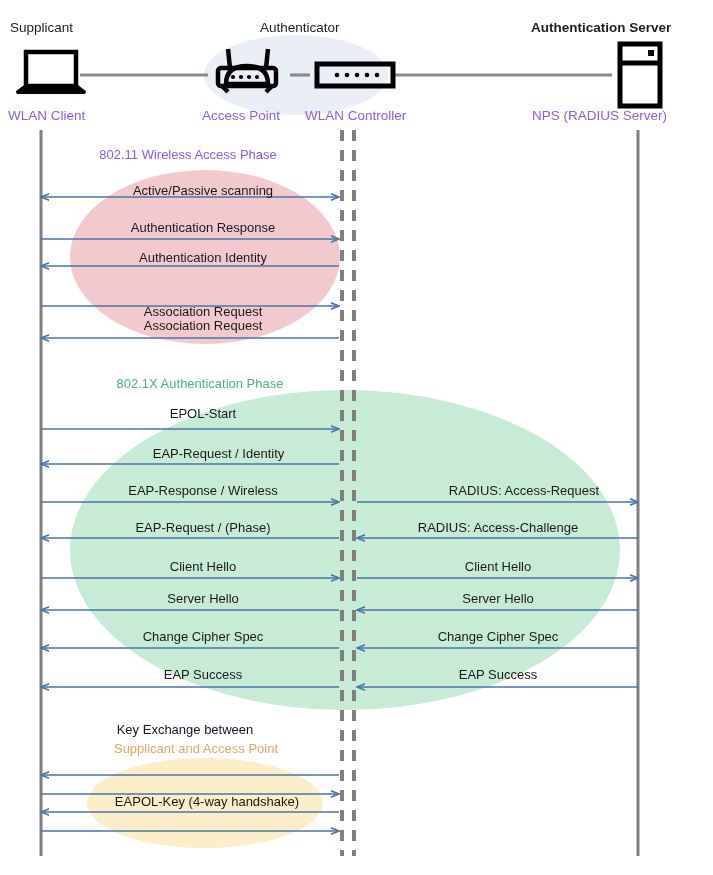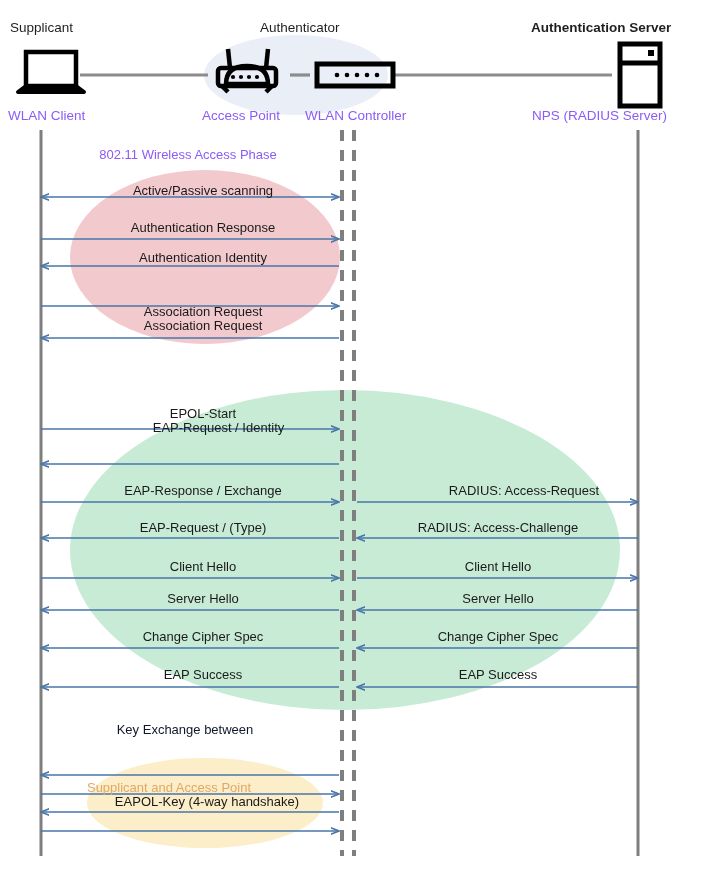--- a/index.html
+++ b/index.html
@@ -124,34 +124,35 @@
   <div class="role-title" style="left:260px;top:20px;">Authenticator</div>
   <div class="role-title" style="left:531px;top:20px;font-weight:bold;">Authentication Server</div>
 
   <div class="node-label" style="left:8px;top:108px;">WLAN Client</div>
   <div class="node-label" style="left:202px;top:108px;">Access Point</div>
   <div class="node-label" style="left:305px;top:108px;">WLAN Controller</div>
   <div class="node-label" style="left:532px;top:108px;">NPS (RADIUS Server)</div>
 
   <div class="phase-label phase-wireless" style="left:188px;top:147px;">802.11 Wireless Access Phase</div>
 
+  <div class="phase-label phase-dot1x" style="left:200px;top:376px;">802.1X Authentication Phase</div>
 
   <div class="phase-label phase-key" style="left:185px;top:722px;">Key Exchange between</div>
-  <div class="phase-label phase-key-2" style="left:169px;top:741px;margin-top:39px;">Supplicant and Access Point</div>
+  <div class="phase-label phase-key-2" style="left:196px;top:741px;">Supplicant and Access Point</div>
 
   <div class="msg-label" style="left:203px;top:183px;">Active/Passive scanning</div>
   <div class="msg-label" style="left:203px;top:220px;">Authentication  Response</div>
   <div class="msg-label" style="left:203px;top:250px;">Authentication  Identity</div>
   <div class="msg-label" style="left:203px;top:287px;margin-top:17px;">Association Request</div>
   <div class="msg-label" style="left:203px;top:318px;">Association Request</div>
 
   <div class="msg-label" style="left:203px;top:406px;">EPOL-Start</div>
-  <div class="msg-label" style="left:203px;top:420px;padding-left:31px;">EAP-Request / Identity</div>
-  <div class="msg-label" style="left:203px;top:483px;">EAP-Response / Exchange</div>
-  <div class="msg-label" style="left:203px;top:520px;">EAP-Request / (Type)</div>
+  <div class="msg-label" style="left:203px;top:446px;padding-left:31px;">EAP-Request / Identity</div>
+  <div class="msg-label" style="left:203px;top:483px;">EAP-Response / Wireless</div>
+  <div class="msg-label" style="left:203px;top:520px;">EAP-Request / (Phase)</div>
   <div class="msg-label" style="left:203px;top:559px;">Client Hello</div>
   <div class="msg-label" style="left:203px;top:591px;">Server Hello</div>
   <div class="msg-label" style="left:203px;top:629px;">Change Cipher Spec</div>
   <div class="msg-label" style="left:203px;top:667px;">EAP Success</div>
 
   <div class="msg-label" style="left:524px;top:483px;">RADIUS: Access-Request</div>
   <div class="msg-label" style="left:498px;top:520px;">RADIUS: Access-Challenge</div>
   <div class="msg-label" style="left:498px;top:559px;">Client Hello</div>
   <div class="msg-label" style="left:498px;top:591px;">Server Hello</div>
   <div class="msg-label" style="left:498px;top:629px;">Change Cipher Spec</div>

